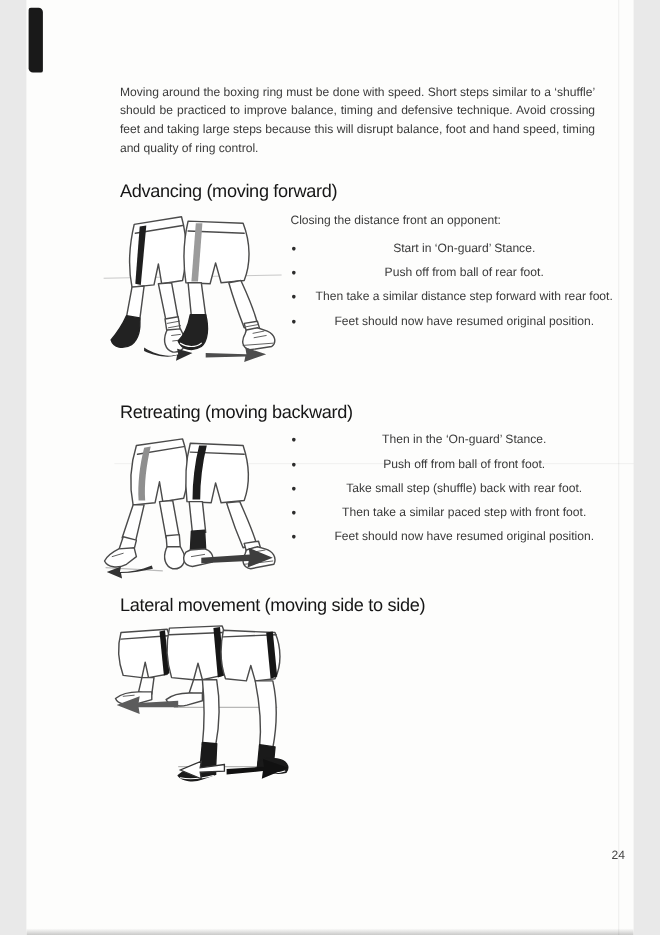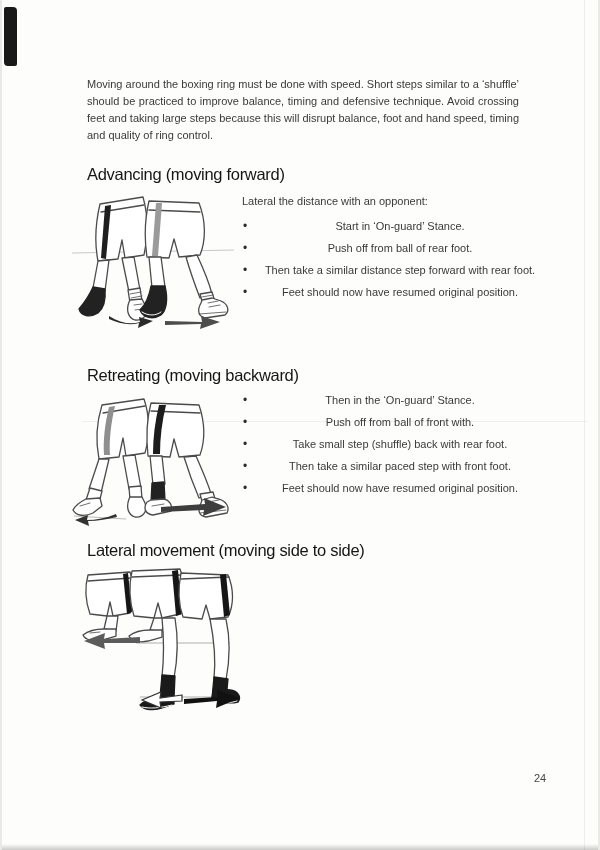--- a/index.html
+++ b/index.html
@@ -1,17 +1,17 @@
 <!DOCTYPE html>
 <html><head>
 <meta charset="utf-8">
 <style>
   html,body { margin:0; padding:0; background:#e9e9e9; }
   .page {
-    position:relative; width:596px; height:850px; margin:0 auto;
+    position:relative; width:552px; height:850px; margin:0 auto;
     background:#fdfdfc; overflow:hidden;
     font-family:"Liberation Sans", sans-serif; color:#3c3c3c;
   }
   
   .scan-mark-left { position:absolute; top:7px; left:2px; width:13px; height:59px;
     background:#191919; border-radius:2px 4px 2px 4px; }
   .scan-edge-bottom { position:absolute; left:0; bottom:0; width:100%; height:6px;
     background:linear-gradient(to bottom, rgba(110,110,110,0), rgba(105,105,105,0.35)); }
   .scan-edge-right { position:absolute; top:0; right:13px; width:1px; height:100%;
     background:rgba(0,0,0,0.06); }
@@ -88,21 +88,21 @@
         <path d="M130,106 L141,104 M131,110 L142,108" fill="none" stroke-width="0.8"></path>
         <path d="M129,112 C125,119 126,125 133,127 L153,124 C158,120 156,113 149,110 L140,107 L130,109 Z"></path>
         <path d="M127,123 L154,121 M136,112 L146,110 M137,116 L148,114" fill="none" stroke-width="0.8"></path>
       </g>
       <path d="M37,125 C48,132 59,134 68,131 L67,126 L81,130 L66,137 L67,132 C57,135 46,132 37,128 Z" fill="#2b2b2b"></path>
       <path d="M93,130 L130,131 L129,125 L148,131 L128,138 L129,133 L93,134 Z" fill="#4d4d4d"></path>
     </svg>
   </div>
 
   <div class="content content-adv">
-    <p class="lead">Lateral the distance with an opponent:</p>
+    <p class="lead">Closing the distance front an opponent:</p>
     <ul class="bullets">
       <li>Start in ‘On-guard’ Stance.</li>
       <li>Push off from ball of rear foot.</li>
       <li>Then take a similar distance step forward with rear foot.</li>
       <li>Feet should now have resumed original position.</li>
     </ul>
   </div>
 
   <h2 class="heading h-ret">Retreating (moving backward)</h2>
 
@@ -135,21 +135,21 @@
         <path d="M128,123 L154,120 M136,112 L147,110" fill="none" stroke-width="0.8"></path>
       </g>
       <path d="M44,124 C34,128 24,130 15,130 L16,125 L3,130 L17,136 L16,131 C26,131 36,129 45,127 Z" fill="#333"></path>
       <path d="M89,117 L133,114 L132,108 L154,117 L131,126 L132,120 L89,122 Z" fill="#3e3e3e"></path>
     </svg>
   </div>
 
   <div class="content content-ret">
     <ul class="bullets">
       <li>Then in the ‘On-guard’ Stance.</li>
-      <li>Push off from ball of front with.</li>
+      <li>Push off from ball of front foot.</li>
       <li>Take small step (shuffle) back with rear foot.</li>
       <li>Then take a similar paced step with front foot.</li>
       <li>Feet should now have resumed original position.</li>
     </ul>
   </div>
 
   <h2 class="heading h-lat">Lateral movement (moving side to side)</h2>
 
   <div class="illus illus-lat">
     <svg width="185" height="155" viewBox="0 0 185 155">

